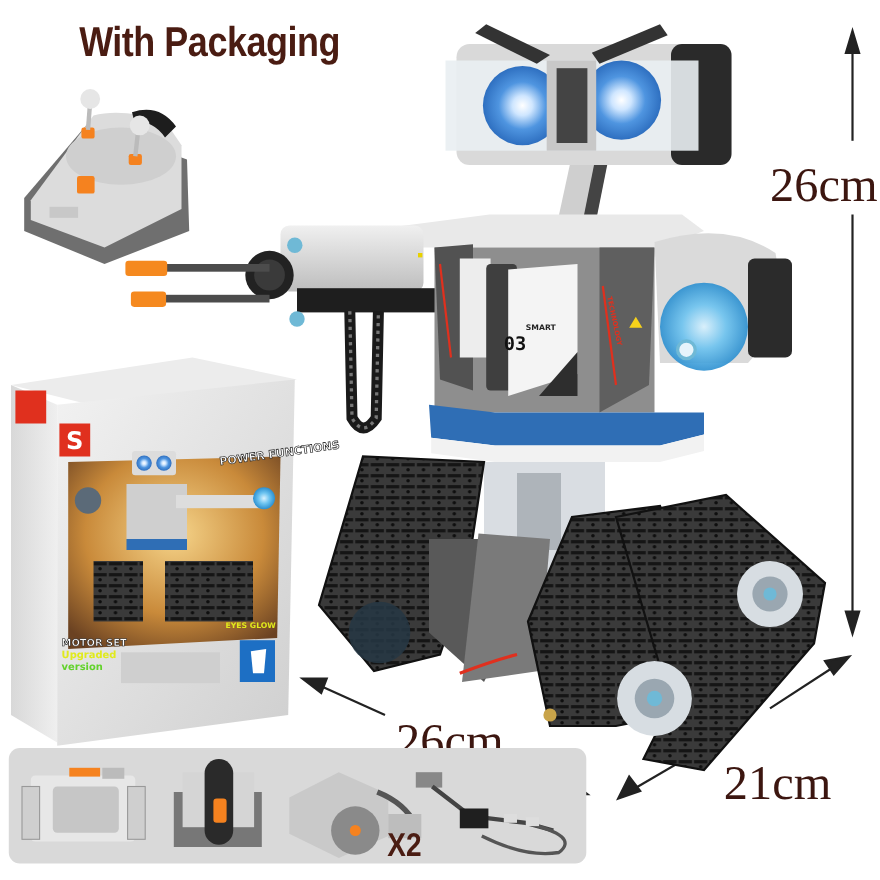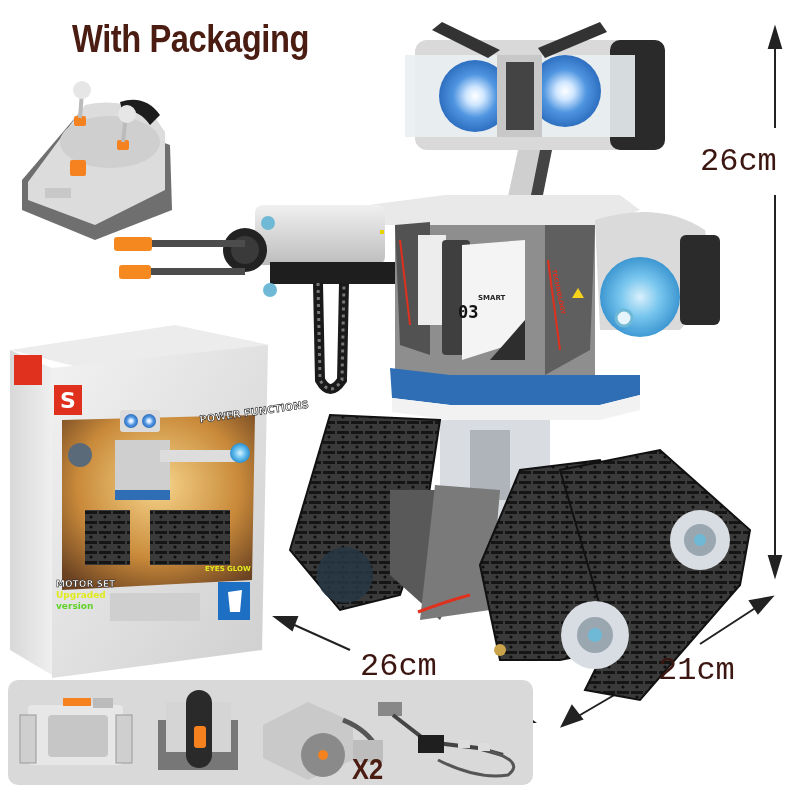--- a/index.html
+++ b/index.html
@@ -6,24 +6,24 @@
     body {
       width: 800px; height: 800px; background: #ffffff; position: relative; overflow: hidden;
       font-family: "Liberation Sans", "DejaVu Sans", sans-serif;
     }
     .abs { position: absolute; }
     .title {
       left: 72px; top: 18px; font-size: 38px; font-weight: bold; color: #4a1c12;
       font-family: "Liberation Sans", sans-serif; letter-spacing: -0.5px;
       transform: scaleX(0.86); transform-origin: left top;
     }
-    .dim-label { color: #3c1610; font-size: 32px; font-family: Liberation Mono, monospace; }
+    .dim-label { color: #3c1610; font-size: 44px; font-family: Liberation Serif, serif; }
     .dim-h { left: 700px; top: 143px; }
     .dim-w { left: 360px; top: 648px; }
-    .dim-d { left: 658px; top: 652px; }
+    .dim-d { left: 658px; top: 686px; }
     .parts-panel {
       left: 8px; top: 680px; width: 525px; height: 105px; background: #d9d9d9; border-radius: 10px;
     }
     .x2 { left: 352px; top: 752px; font-size: 30px; color: #4a1c12; font-weight: bold; transform: scaleX(0.85); transform-origin: left top; }
     svg { position: absolute; left: 0; top: 0; }
   </style>
 </head>
 <body>
 
 <div class="abs title">With Packaging</div>

